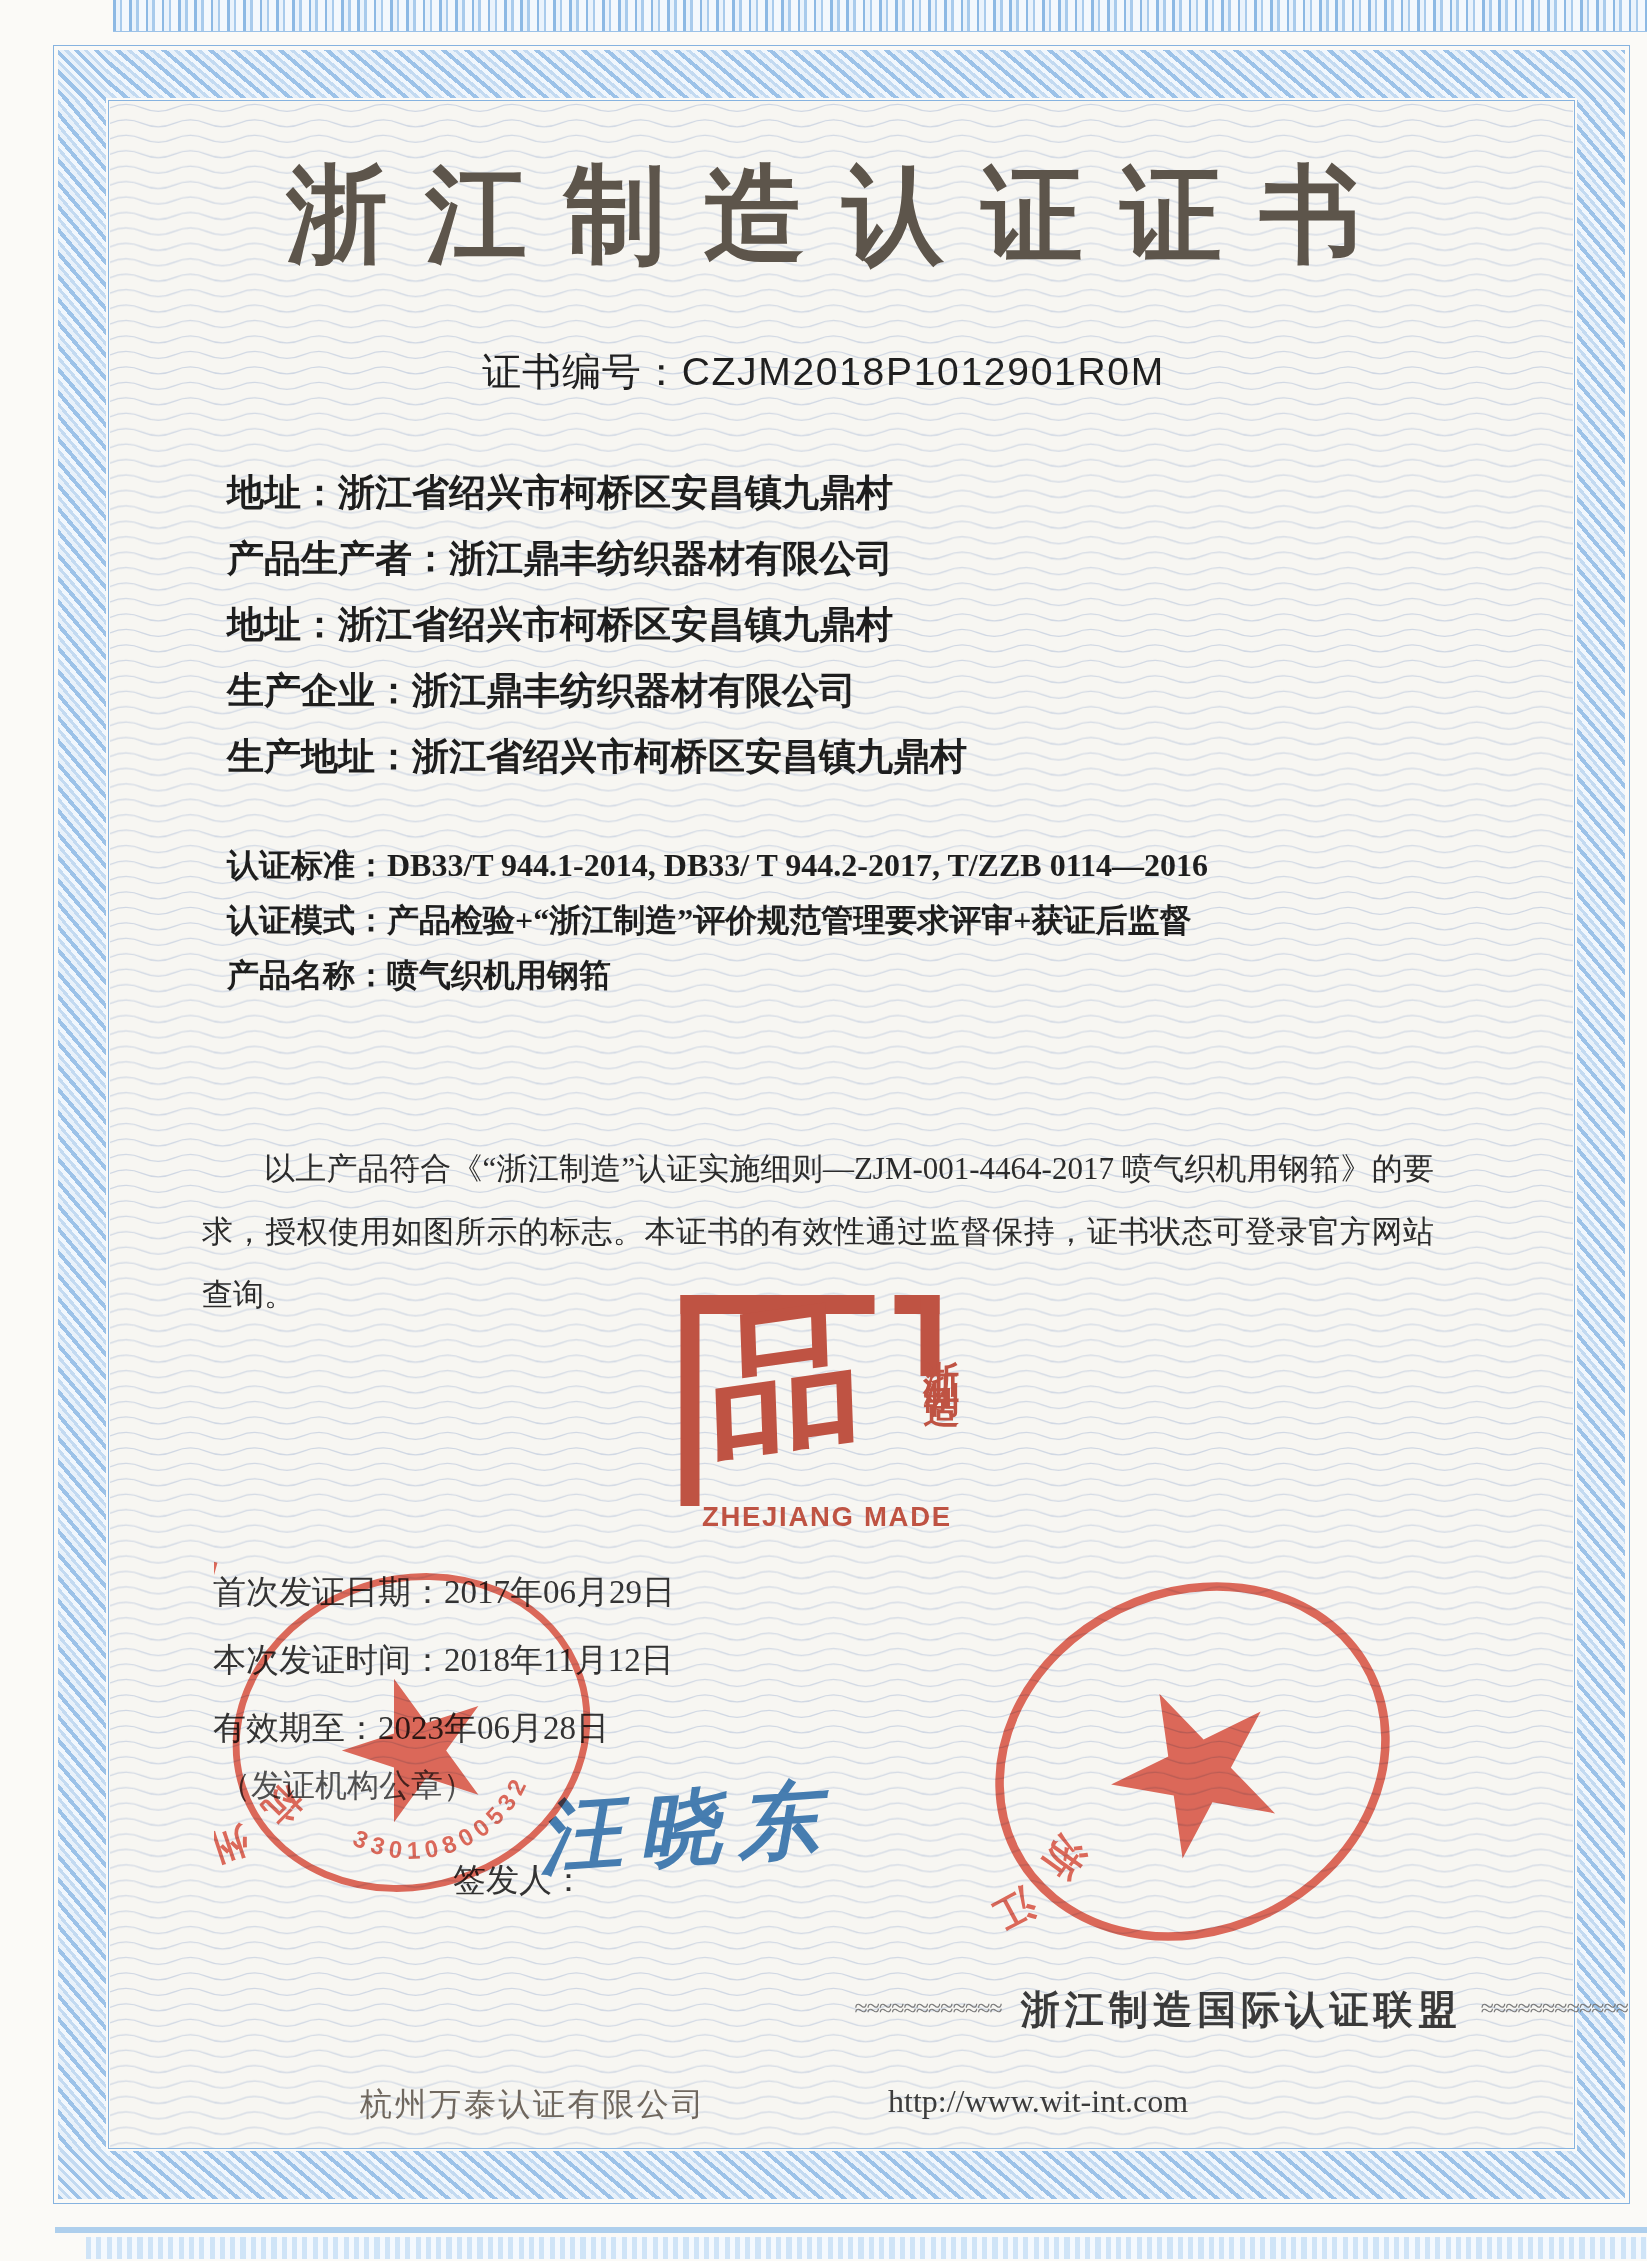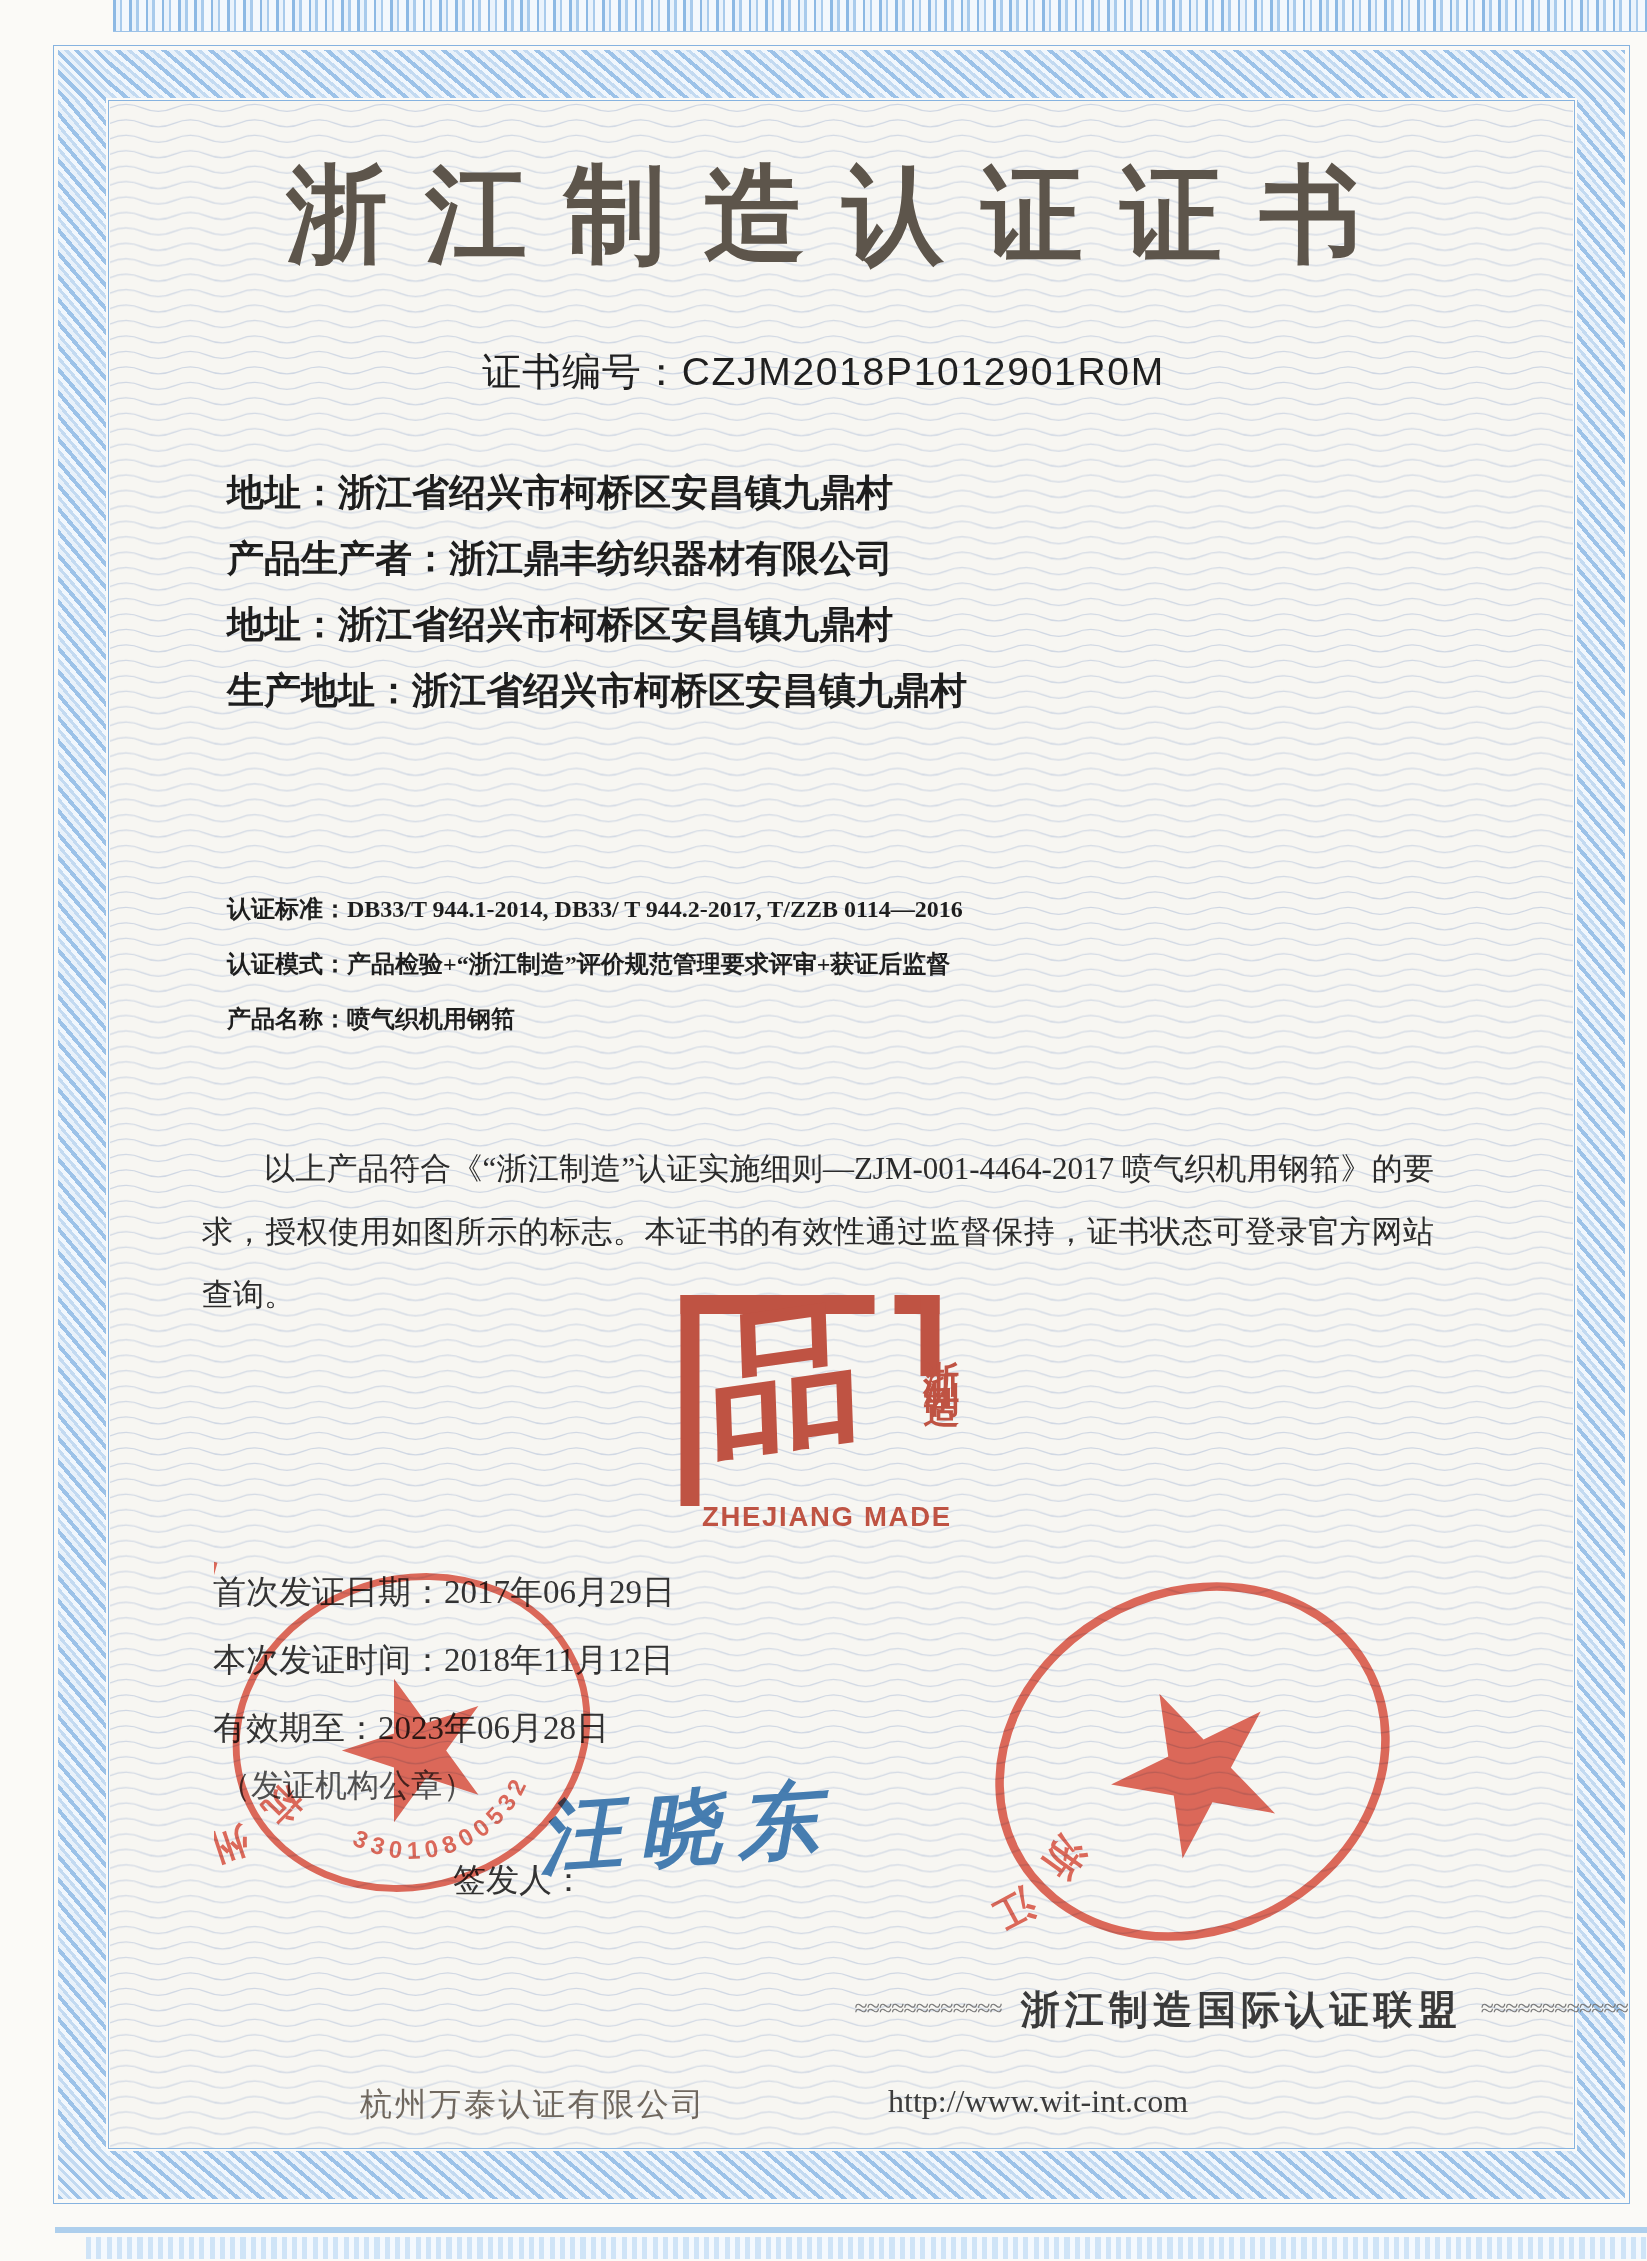--- a/index.html
+++ b/index.html
@@ -37,21 +37,21 @@
     position:absolute;top:148px;left:0;width:100%;text-align:center;
     font-size:101px;font-weight:bold;letter-spacing:38px;text-indent:38px;
     color:#5d554b;transform:scaleY(1.05);
   }
   .cert-no{
     position:absolute;top:345px;left:0;width:100%;text-align:center;
     font-size:39px;font-weight:normal;color:#202020;letter-spacing:0.9px;
   }
   .cert-no .num{font-family:"Liberation Sans","DejaVu Sans",sans-serif;letter-spacing:1.7px;}
   .info-block{position:absolute;top:460px;left:227px;line-height:66px;font-size:37px;font-weight:bold;color:#1e1e1e;}
-  .spec-block{position:absolute;top:882px;left:227px;line-height:55px;font-size:24px;font-weight:bold;color:#1e1e1e;}
+  .spec-block{position:absolute;top:838px;left:227px;line-height:55px;font-size:32px;font-weight:bold;color:#1e1e1e;}
   .statement{
     position:absolute;top:1137px;left:202px;width:1232px;
     font-size:31px;line-height:63px;text-indent:2em;color:#2b2b2b;text-align:justify;
   }
   
   .logo{position:absolute;top:1276px;left:50%;transform:translateX(-50%);width:287px;height:257px;color:#bf5343;}
   .logo .bar{position:absolute;background:#bf5343;}
   .logo .bar-left{left:0;top:19px;width:19px;height:211px;}
   .logo .bar-top{left:0;top:19px;width:194px;height:19px;}
   .logo .bar-stub{left:214px;top:19px;width:45px;height:19px;}
@@ -121,20 +121,21 @@
     <div class="title">浙江制造认证证书</div>
 
     <div class="cert-no">
       <span>证书编号：</span><span class="num">CZJM2018P1012901R0M</span>
     </div>
 
     <div class="info-block">
       <div>地址：浙江省绍兴市柯桥区安昌镇九鼎村</div>
       <div>产品生产者：浙江鼎丰纺织器材有限公司</div>
       <div>地址：浙江省绍兴市柯桥区安昌镇九鼎村</div>
+      <div>生产企业：浙江鼎丰纺织器材有限公司</div>
       <div>生产地址：浙江省绍兴市柯桥区安昌镇九鼎村</div>
     </div>
 
     <div class="spec-block">
       <div>认证标准：DB33/T 944.1-2014, DB33/ T 944.2-2017, T/ZZB 0114—2016</div>
       <div>认证模式：产品检验+“浙江制造”评价规范管理要求评审+获证后监督</div>
       <div>产品名称：喷气织机用钢筘</div>
     </div>
 
     <div class="statement">以上产品符合《“浙江制造”认证实施细则—ZJM-001-4464-2017 喷气织机用钢筘》的要求，授权使用如图所示的标志。本证书的有效性通过监督保持，证书状态可登录官方网站查询。</div>

